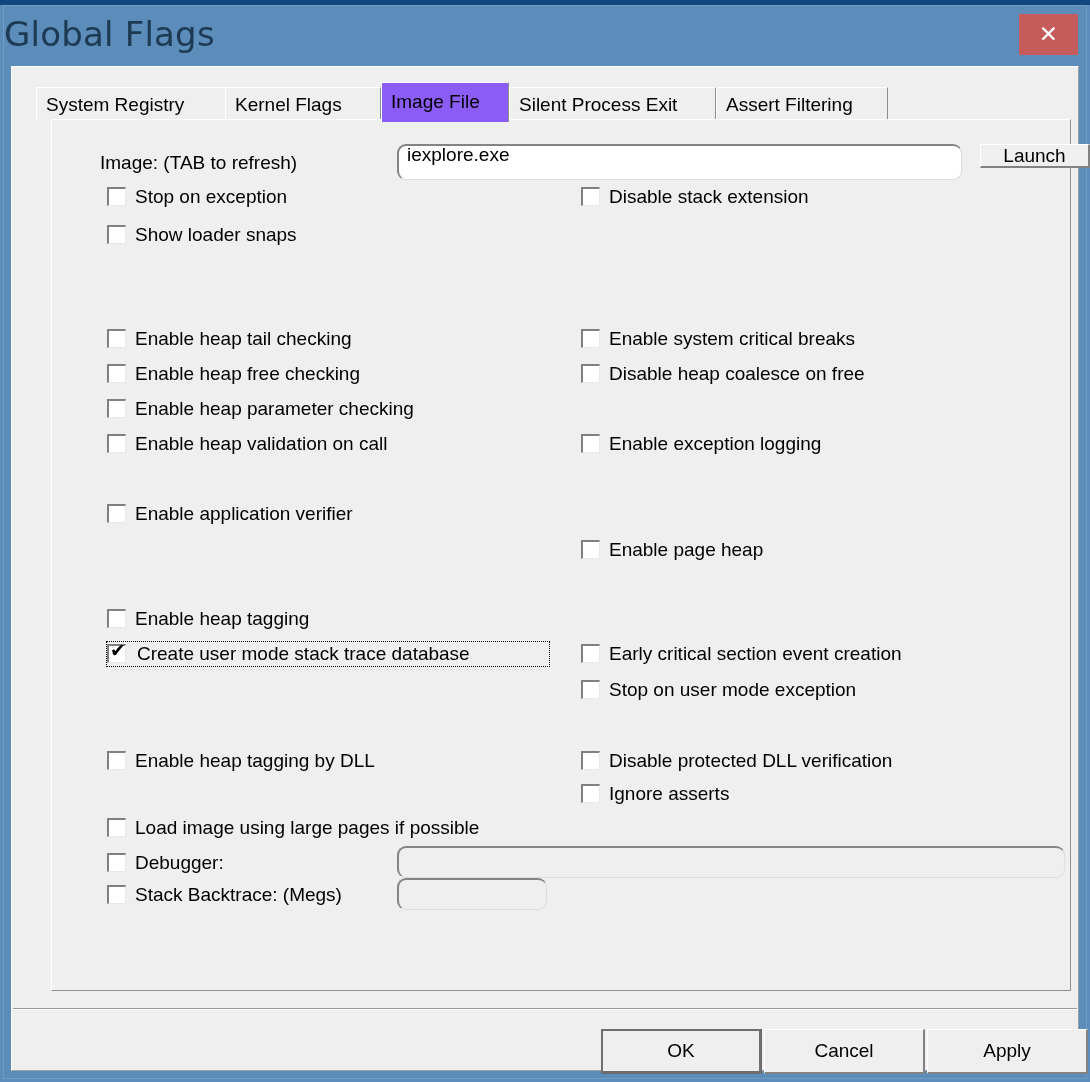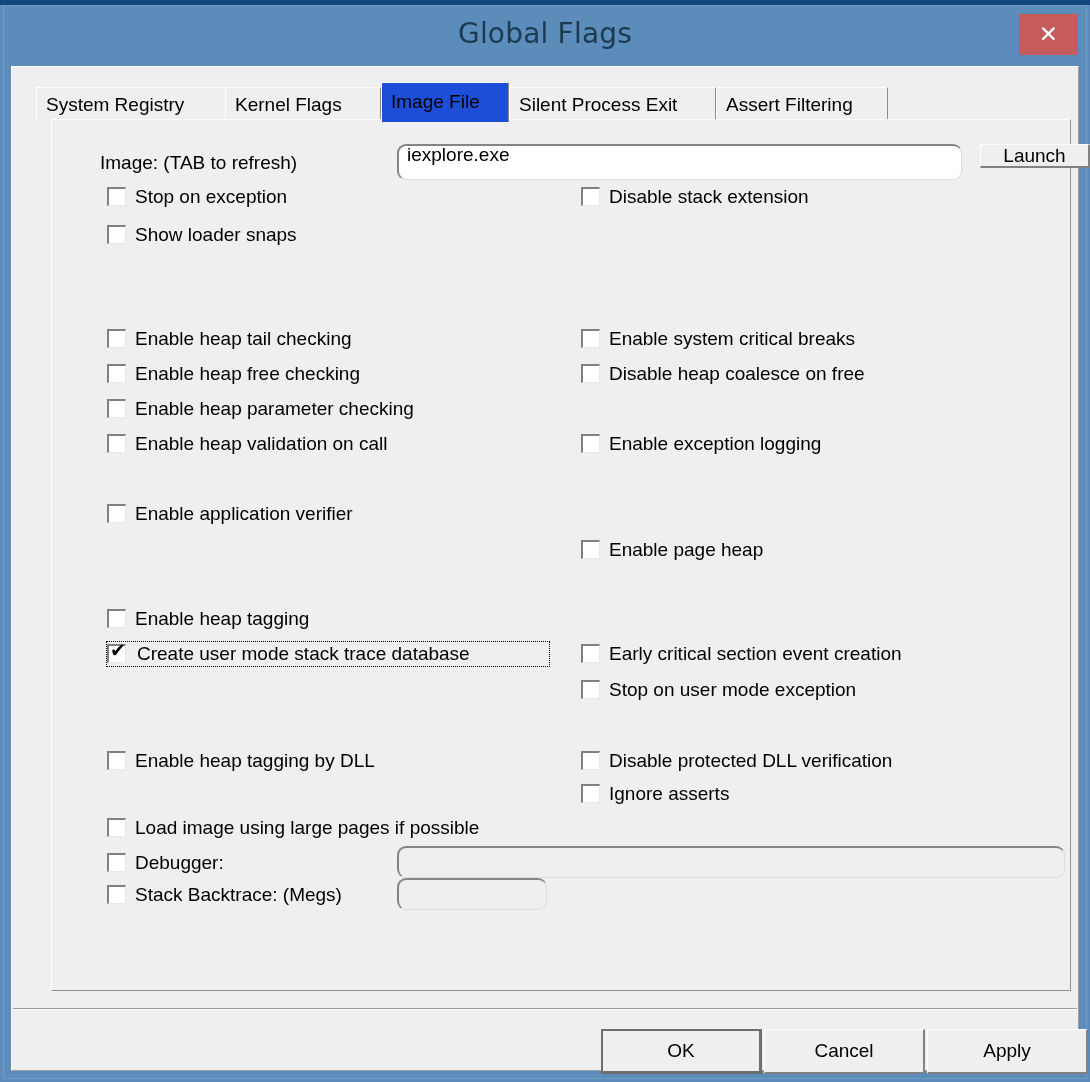--- a/index.html
+++ b/index.html
@@ -40,22 +40,22 @@
   #titlebar {
     position: absolute;
     left: 4px; top: 5px;
     width: 1082px; height: 58px;
   }
   #title-text {
     position: absolute;
     left: 0; top: 0;
     width: 1082px;
     line-height: 58px;
-    text-align: center;
-    font-size: 28px;
+    text-align: left;
+    font-size: 34px;
     color: #1d3a52;
     font-family: "DejaVu Sans", sans-serif;
     letter-spacing: 0.2px;
     white-space: nowrap;
   }
   #close-button {
     position: absolute;
     left: 1015px; top: 9px;
     width: 59px; height: 41px;
     background: #c65b5b;
@@ -105,21 +105,21 @@
     color: #000000;
     line-height: 33px;
     padding: 0 9px;
     white-space: nowrap;
     cursor: default;
   }
   .tab.selected {
     top: 0px;
     height: 40px;
     line-height: 38px;
-    background: #1d4ed8;
+    background: #8b5cf6;
     border-top: 1px solid #ffffff;
     border-left: 1px solid #ffffff;
     border-right: 1px solid #8c8c8c;
     z-index: 5;
     font-weight: normal;
   }
 
   
   #tabpage {
     position: absolute;

